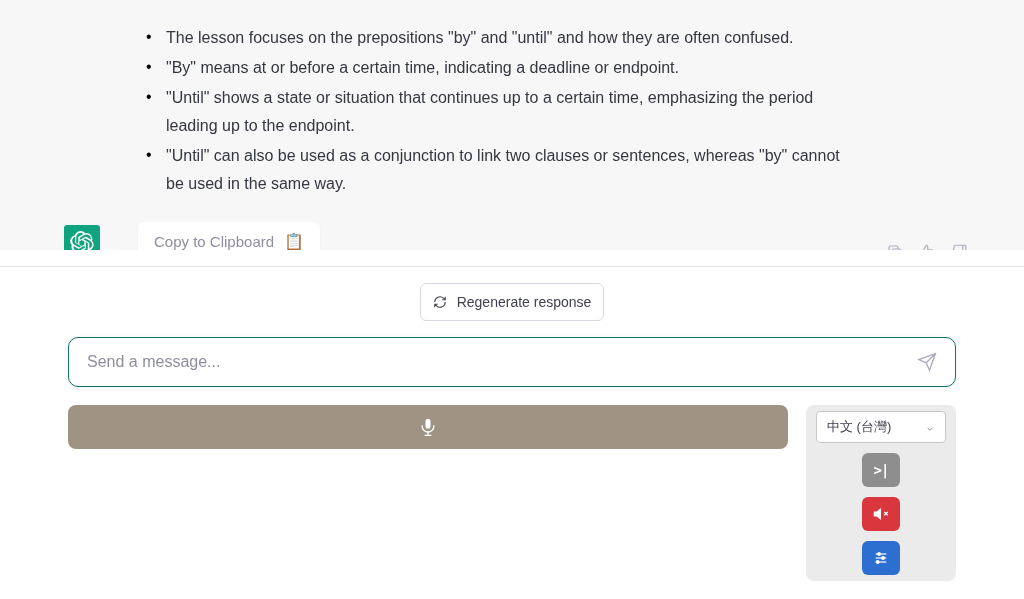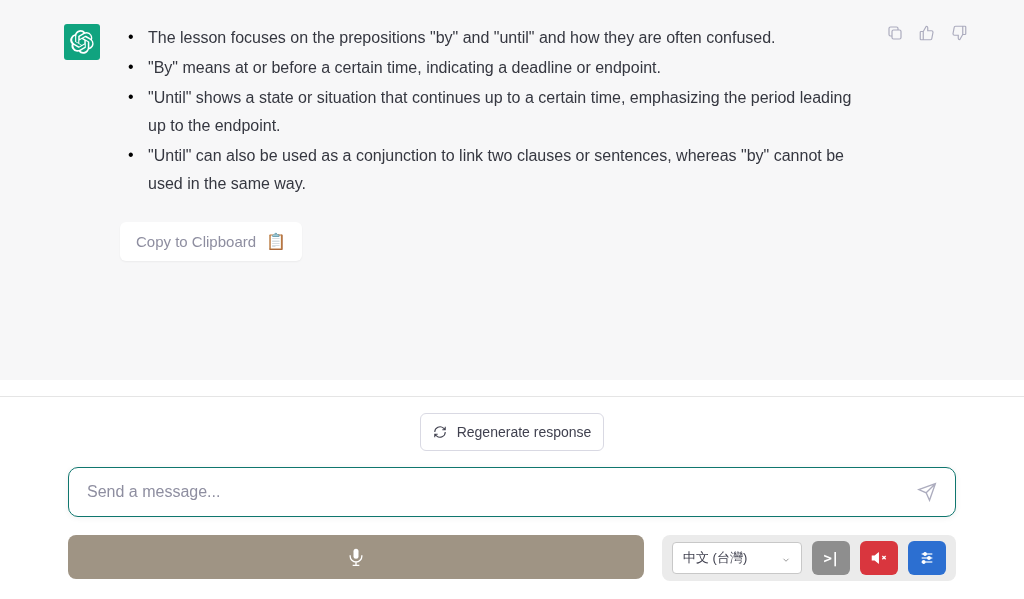--- a/index.html
+++ b/index.html
@@ -7,22 +7,23 @@
       font-family: -apple-system, BlinkMacSystemFont, "Segoe UI", Helvetica, Arial, sans-serif;
       background: #f7f7f8;
       width: 1024px;
       height: 599px;
       overflow: hidden;
       position: relative;
     }
     .message-container {
       display: flex;
       padding: 24px 56px 24px 64px;
-      gap: 20px;
+      gap: 38px;
       background: #f7f7f8;
+      align-items: flex-end;
     }
     .avatar {
       width: 36px;
       height: 36px;
       background: #10a37f;
       border-radius: 3px;
       display: flex;
       align-items: center;
       justify-content: center;
       flex-shrink: 0;
@@ -154,20 +155,21 @@
       cursor: pointer;
     }
     .mic-bar svg { width: 20px; height: 20px; fill: #fff; }
     .right-controls {
       display: flex;
       gap: 10px;
       align-items: center;
       background: #ebebeb;
       padding: 6px 10px;
       border-radius: 8px;
+      flex-direction: column;
     }
     .lang-select {
       display: flex;
       align-items: center;
       padding: 6px 10px;
       background: #fff;
       border: 1px solid #c8c8c8;
       border-radius: 4px;
       font-size: 13px;
       color: #40414f;

